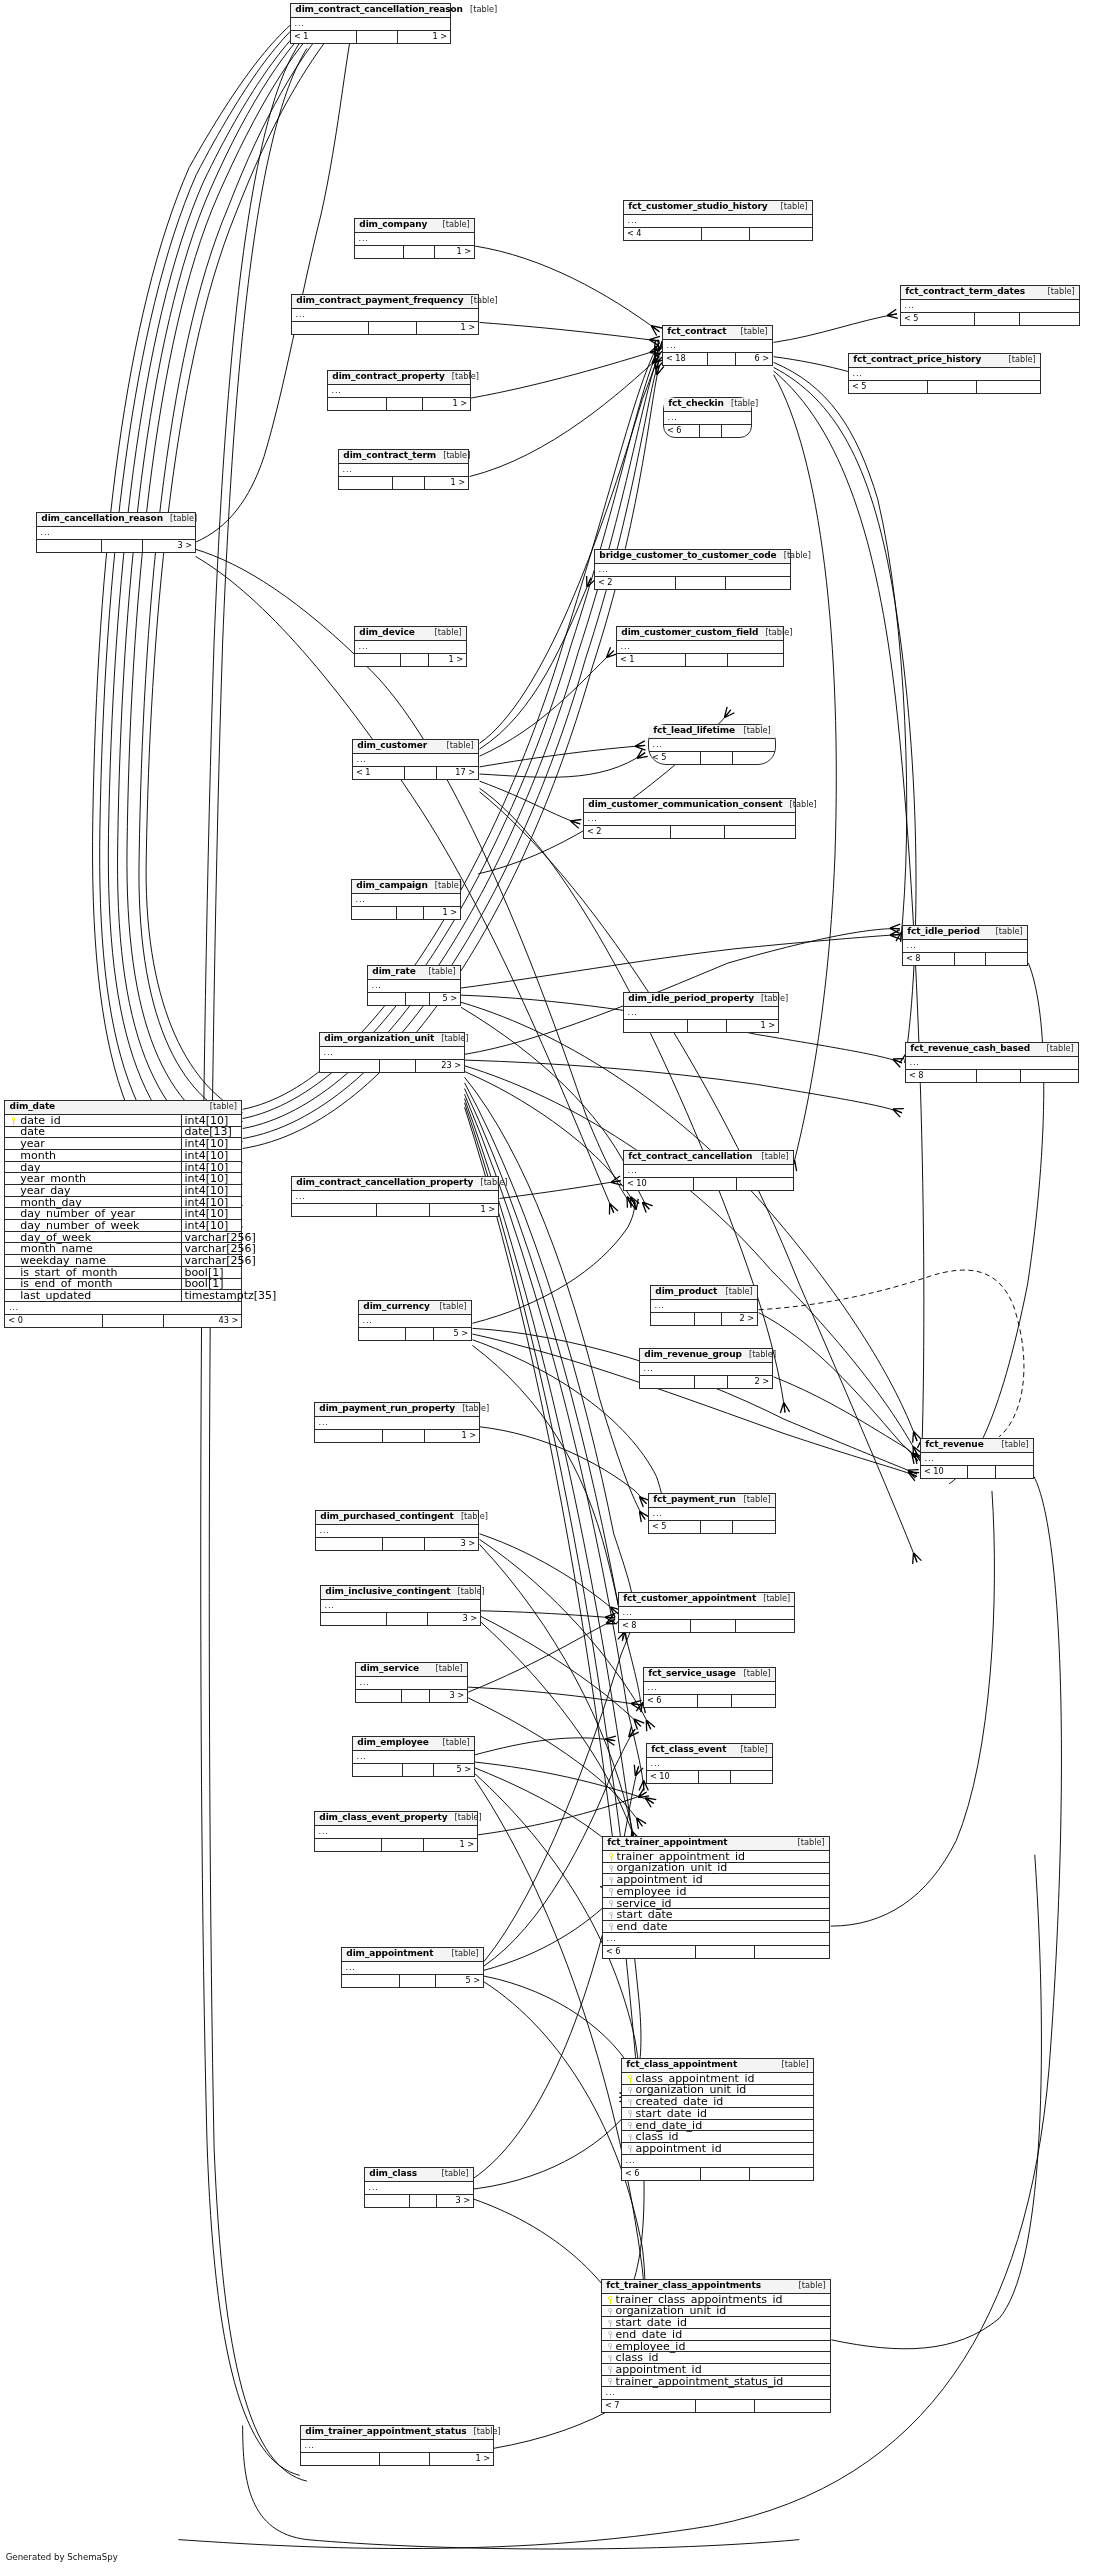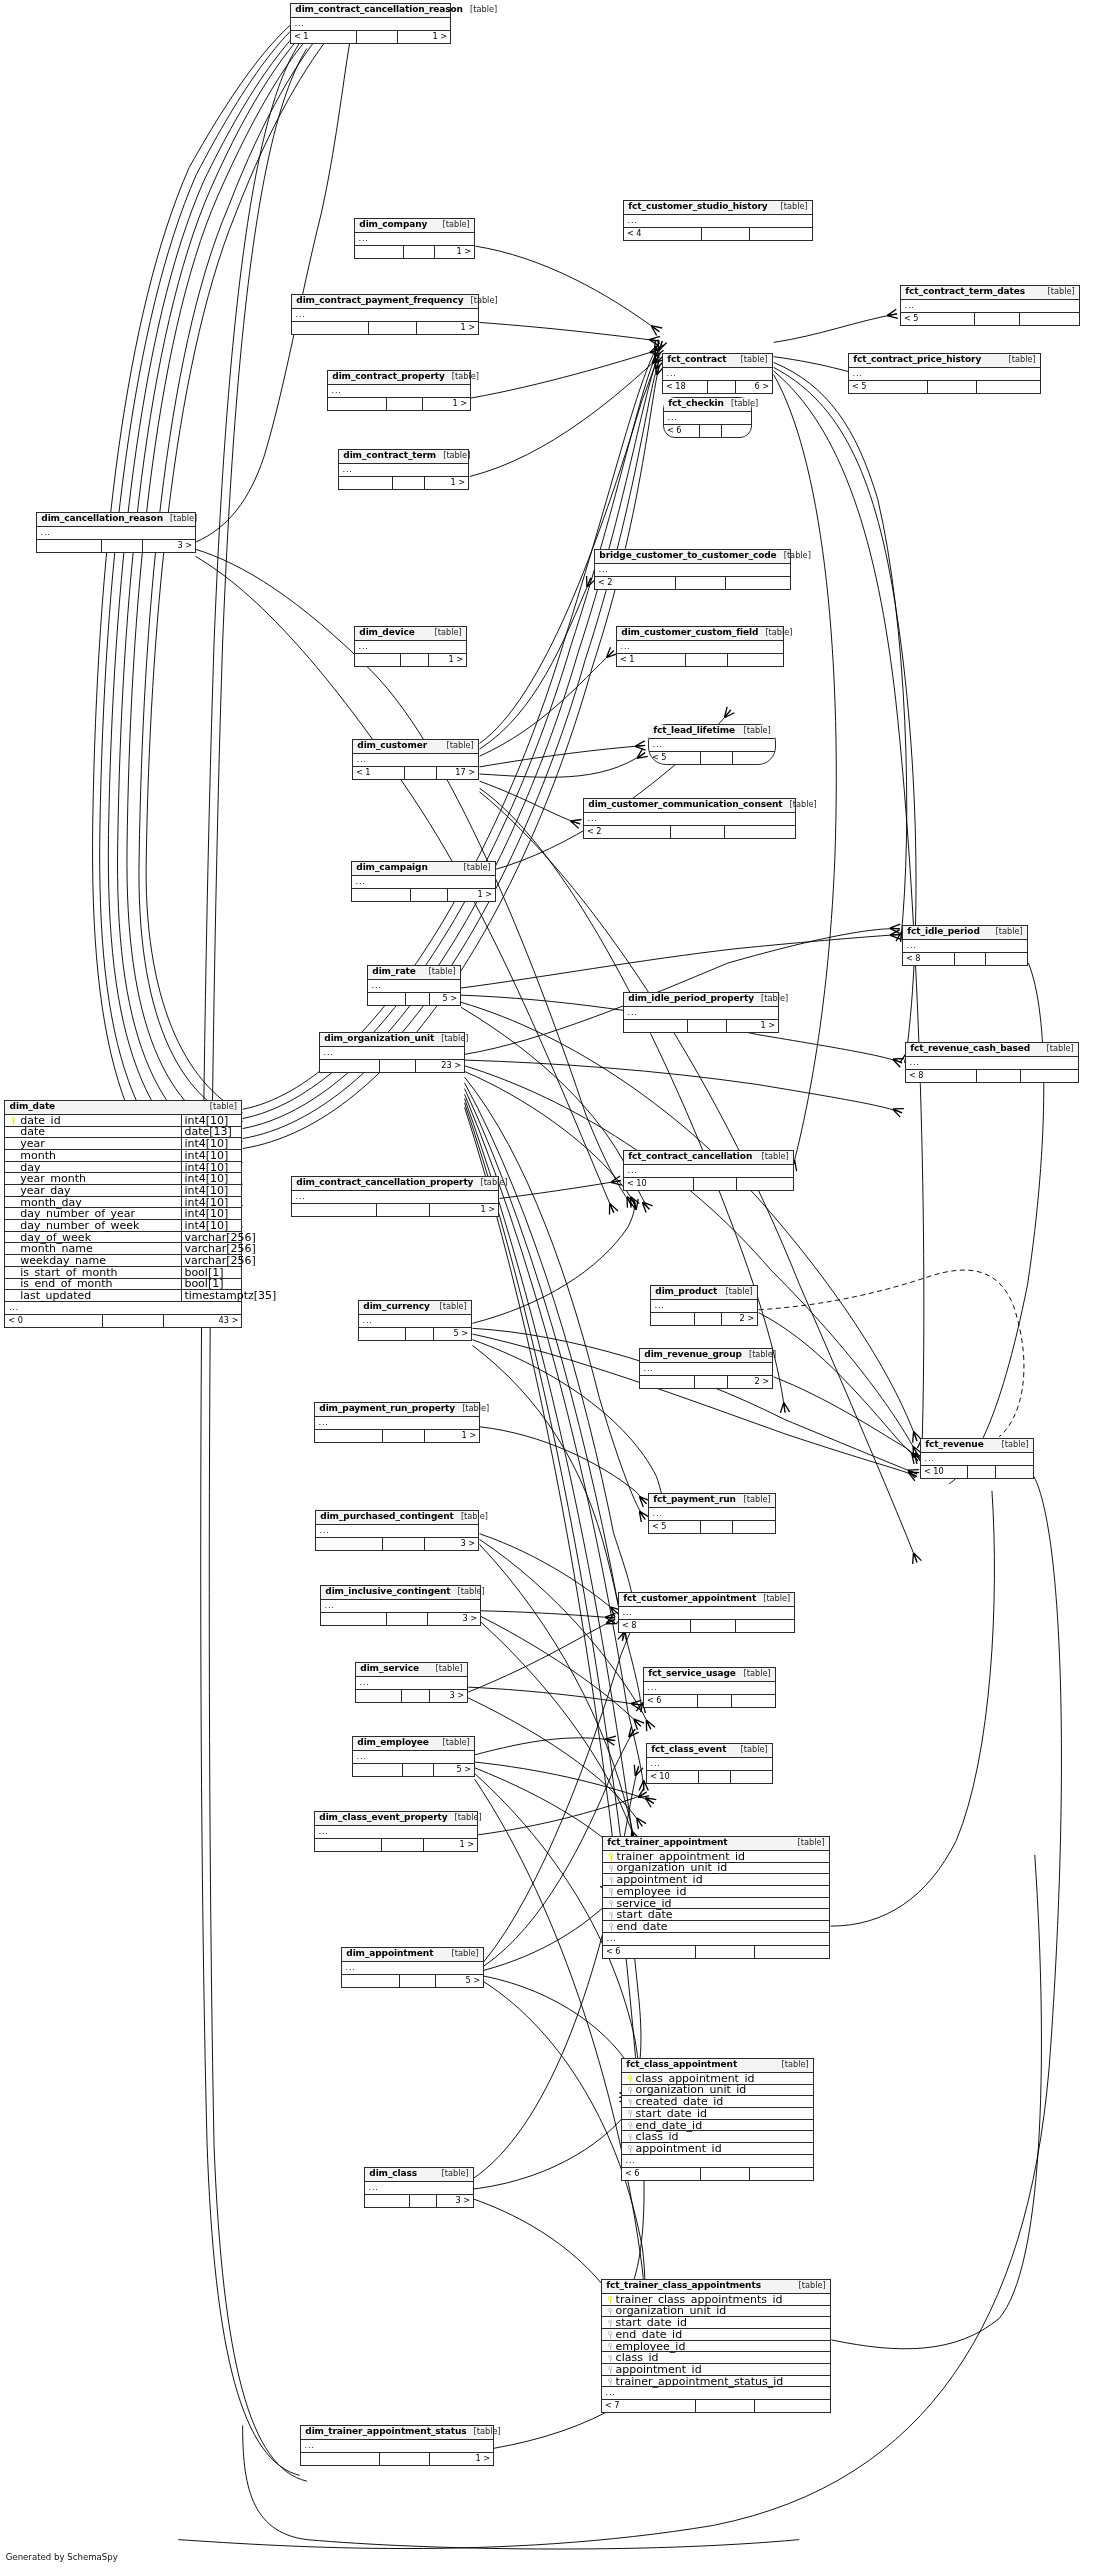--- a/index.html
+++ b/index.html
@@ -331,21 +331,21 @@
         <span class="tname">dim_contract_payment_frequency</span>
         <span class="tkind">[table]</span>
       </div>
       <div class="ell">...</div>
       <div class="foot">
         <div class="f1"></div>
         <div class="f2"></div>
         <div class="f3">1 &gt;</div>
       </div>
     </div>
-    <div class="node" style="left: 662px; top: 325px; width: 111px; margin-top: 28px;">
+    <div class="node" style="left: 662px; top: 325px; width: 111px;">
       <div class="hdr">
         <span class="tname">fct_contract</span>
         <span class="tkind">[table]</span>
       </div>
       <div class="ell">...</div>
       <div class="foot">
         <div class="f1">&lt; 18</div>
         <div class="f2"></div>
         <div class="f3">6 &gt;</div>
       </div>
@@ -475,21 +475,21 @@
         <span class="tname">dim_customer_communication_consent</span>
         <span class="tkind">[table]</span>
       </div>
       <div class="ell">...</div>
       <div class="foot">
         <div class="f1">&lt; 2</div>
         <div class="f2"></div>
         <div class="f3"></div>
       </div>
     </div>
-    <div class="node" style="left: 351px; top: 861px; width: 145px;">
+    <div class="node" style="left: 351px; top: 879px; width: 110px;">
       <div class="hdr">
         <span class="tname">dim_campaign</span>
         <span class="tkind">[table]</span>
       </div>
       <div class="ell">...</div>
       <div class="foot">
         <div class="f1"></div>
         <div class="f2"></div>
         <div class="f3">1 &gt;</div>
       </div>

